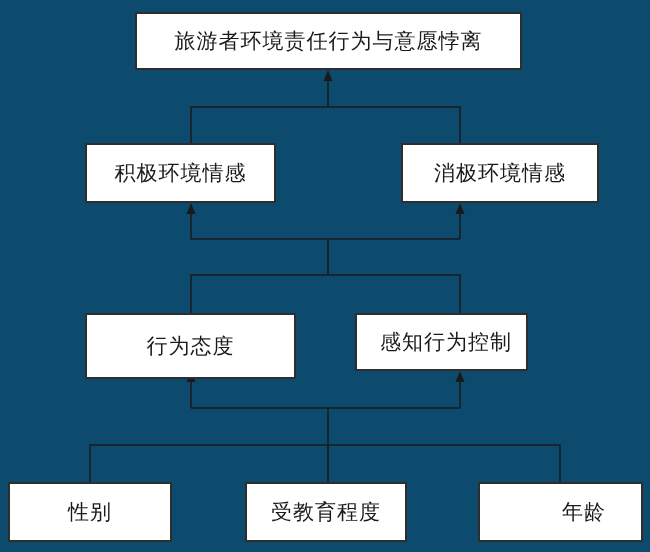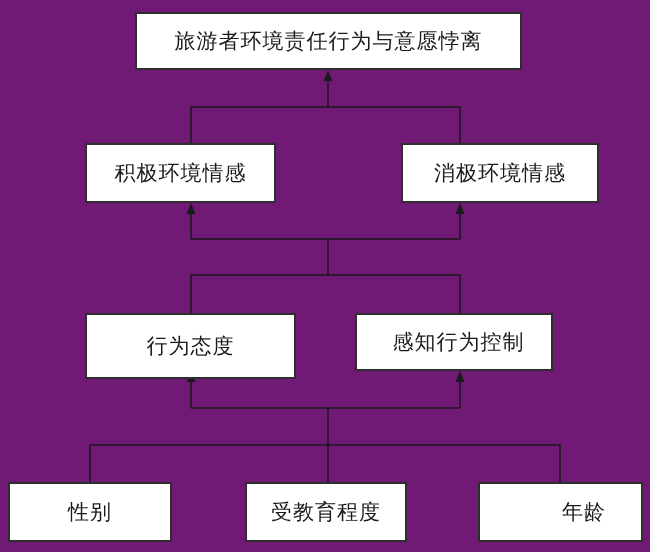--- a/index.html
+++ b/index.html
@@ -4,21 +4,21 @@
 <style>
   html, body {
     margin: 0;
     padding: 0;
     background: #ffffff;
   }
   .canvas {
     position: relative;
     width: 650px;
     height: 552px;
-    background: #701a75;
+    background: #0c4a6e;
     font-family: "Liberation Serif", "DejaVu Serif", serif;
     overflow: hidden;
   }
   .lines {
     position: absolute;
     left: 0;
     top: 0;
     width: 650px;
     height: 552px;
   }
@@ -33,21 +33,21 @@
     text-align: center;
     color: #1a1a1a;
     font-size: 21px;
     line-height: 1;
     letter-spacing: 1px;
   }
   .node-outcome          { left: 135px; top: 12px;  width: 387px; height: 58px; }
   .node-positive-emotion { left: 85px;  top: 143px; width: 191px; height: 60px; text-align: right; }
   .node-negative-emotion { left: 355px; top: 143px; width: 198px; height: 60px; margin-left: 46px; }
   .node-attitude         { left: 85px;  top: 313px; width: 211px; height: 66px; }
-  .node-pbc              { left: 355px; top: 313px; width: 198px; height: 58px; padding-left: 9px; }
+  .node-pbc              { left: 355px; top: 313px; width: 173px; height: 58px; padding-left: 9px; }
   .node-gender           { left: 8px;   top: 482px; width: 164px; height: 60px; text-align: center; }
   .node-education        { left: 245px; top: 482px; width: 162px; height: 60px; }
   .node-age              { left: 478px; top: 482px; width: 165px; height: 60px; padding-left: 47px; }
 </style>
 </head>
 <body>
 
 <div class="canvas">
 
   <svg class="lines" viewBox="0 0 650 552" xmlns="http://www.w3.org/2000/svg" fill="none" stroke="#1a1a1a" stroke-width="1.5">

